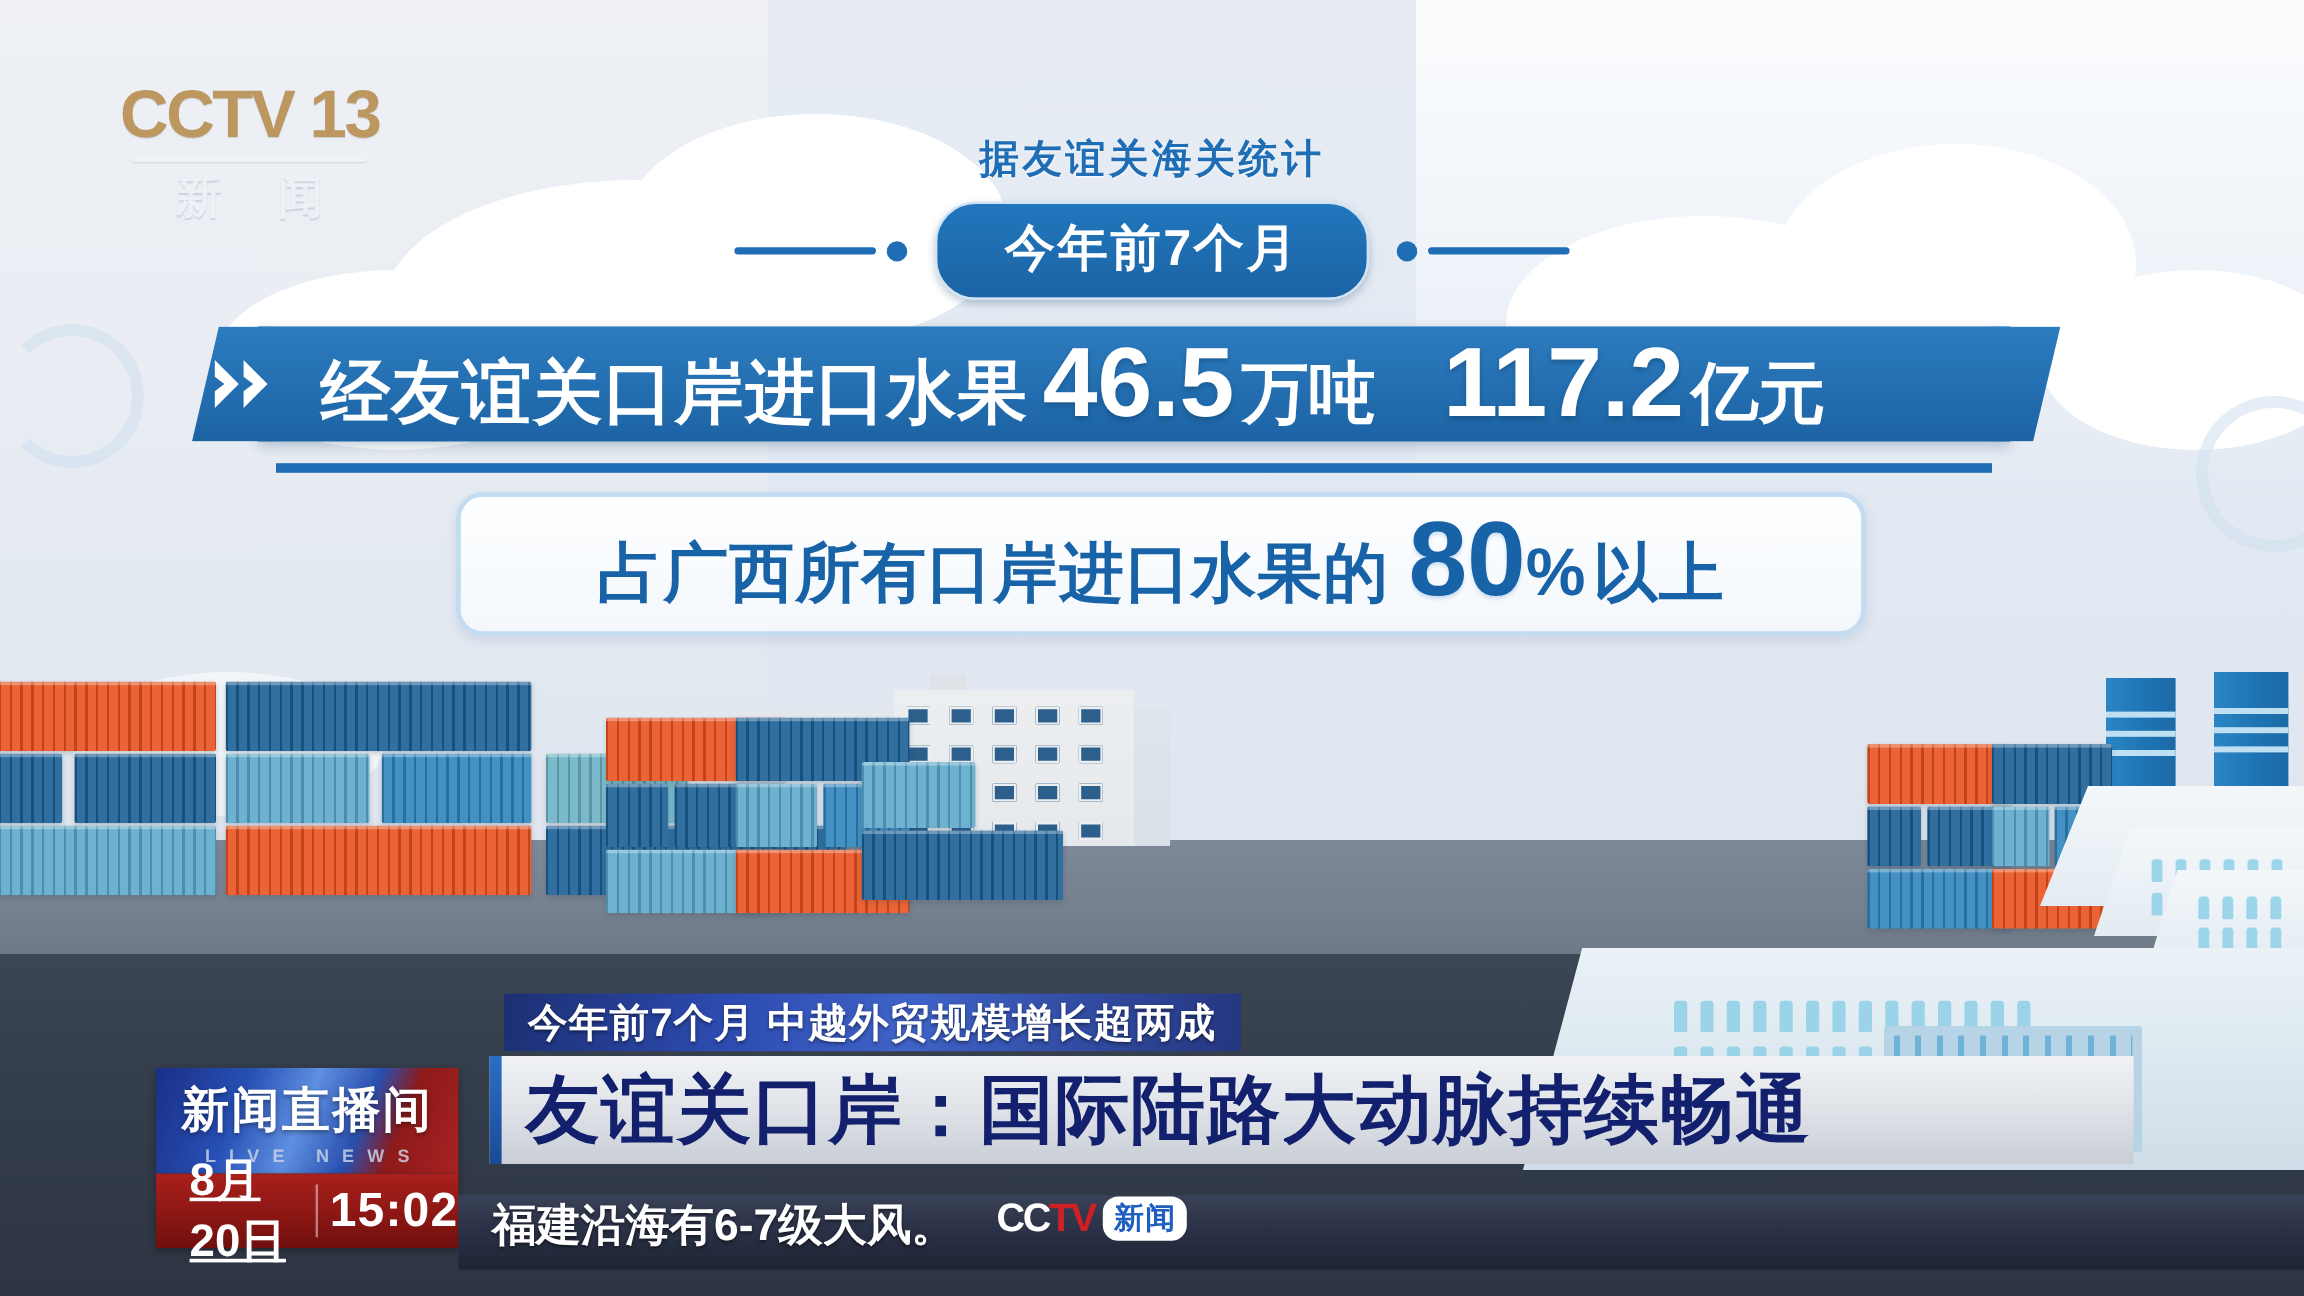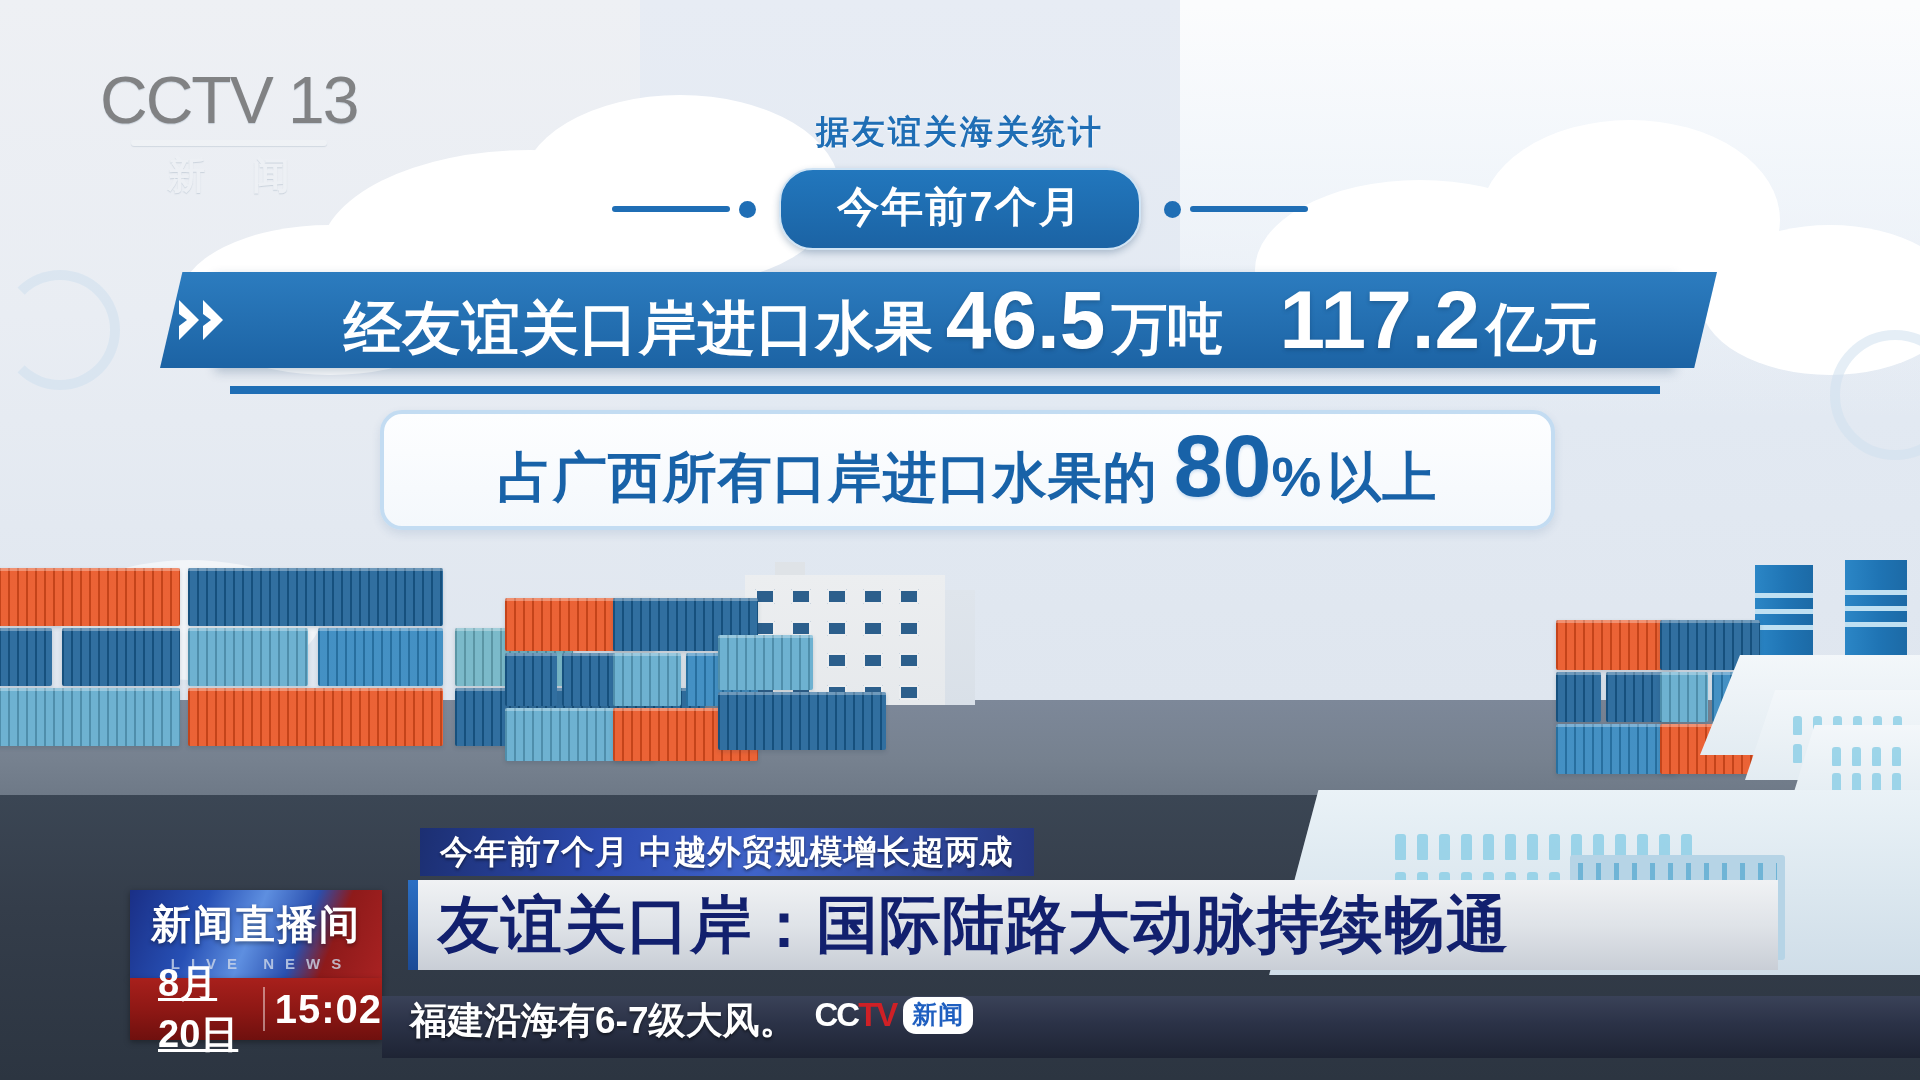--- a/index.html
+++ b/index.html
@@ -129,21 +129,21 @@
     border-radius:34px; padding:9px 56px 13px;
     color:#fff; font-size:42px; font-weight:700; letter-spacing:2px;
     margin:0 14px; box-shadow:0 3px 7px rgba(20,60,100,.28);
     border:2px solid #cfe3f4;
   }
 
   .banner {
     left:215px; top:272px; width:1460px; height:96px;
     background:linear-gradient(180deg,#2c7cbf 0%,#1c63a4 100%);
     box-shadow:0 4px 10px rgba(20,60,100,.25);
-    display:flex; align-items:center;justify-content:center;
+    display:flex; align-items:center;
   }
   .banner-underline { left:230px; top:386px; width:1430px; height:8px; background:#1f6eb5; }
   .banner .bl-arrow {
     position:absolute; left:-55px; top:0; width:70px; height:96px;
     background:linear-gradient(180deg,#2c7cbf 0%,#1c63a4 100%);
     clip-path:polygon(32% 0,100% 0,100% 100%,0 100%);
   }
   .banner .glyph {
     position:absolute; left:-38px; top:24px; width:56px; height:48px; color:#fff;
   }
@@ -171,21 +171,21 @@
   }
   .card-inner { display:flex; align-items:baseline; color:#1862a8; white-space:nowrap; }
   .ct { font-size:54px; font-weight:700; letter-spacing:1px; line-height:1; }
   .cn { font-size:88px; font-weight:700; line-height:.9; margin-left:16px;
         color:#1862a8; text-shadow:0 2px 3px rgba(200,220,240,.9); }
   .cpct { font-size:56px; font-weight:700; margin-right:6px; }
   .cu  { font-size:54px; font-weight:700; letter-spacing:1px; }
 
   
   .wm { position:absolute; left:100px; top:62px; z-index:7; text-align:center; opacity:.62; }
-  .wm-top { font-size:66px; font-weight:400; letter-spacing:-2px; color:#404040;
+  .wm-top { font-size:56px; font-weight:700; letter-spacing:-2px; color:#a16207;
     text-shadow:0 1px 1px rgba(130,150,170,.55); }
   .wm-line { width:196px; height:6px; background:#f1f4f7; border-radius:3px; margin:2px auto 4px;
     box-shadow:0 1px 1px rgba(130,150,170,.4);}
   .wm-bot { font-size:38px; font-weight:700; letter-spacing:18px; color:#eff2f6;
     text-shadow:0 1px 1px rgba(130,150,170,.5); padding-left:18px;}
 
   
   .lt { position:absolute; z-index:9; }
 
   .lt-sub {
@@ -227,21 +227,21 @@
   .lt-time .t { color:#fff; font-size:40px; font-weight:700; letter-spacing:1px; }
 
   .ticker {
     left:382px; top:996px; width:1538px; height:62px;
     background:linear-gradient(180deg,#3a4258 0%,#2b3247 45%,#1e2434 100%);
     display:flex; align-items:flex-start; overflow:hidden;
   }
   .ticker .seg { color:#fff; font-size:37px; font-weight:700; white-space:nowrap;
       text-shadow:0 2px 3px rgba(0,0,0,.5); }
   .cctv-badge {
-    display:flex; align-items:center; margin:0 22px 0 18px; flex:0 0 auto;
+    display:flex; align-items:center; margin:0 22px 0 34px; flex:0 0 auto;
   }
   .cctv-badge .cc { color:#fff; font-size:33px; font-weight:700; letter-spacing:-2px; }
   .cctv-badge .cc .red { color:#cf2026; }
   .cctv-badge .xw { color:#1f5fc0; background:#fff; border-radius:13px;
      font-size:25px; font-weight:700; padding:1px 9px 3px; margin-left:7px; letter-spacing:1px; }
 </style>
 </head>
 <body>
 
 <div id="stage">

